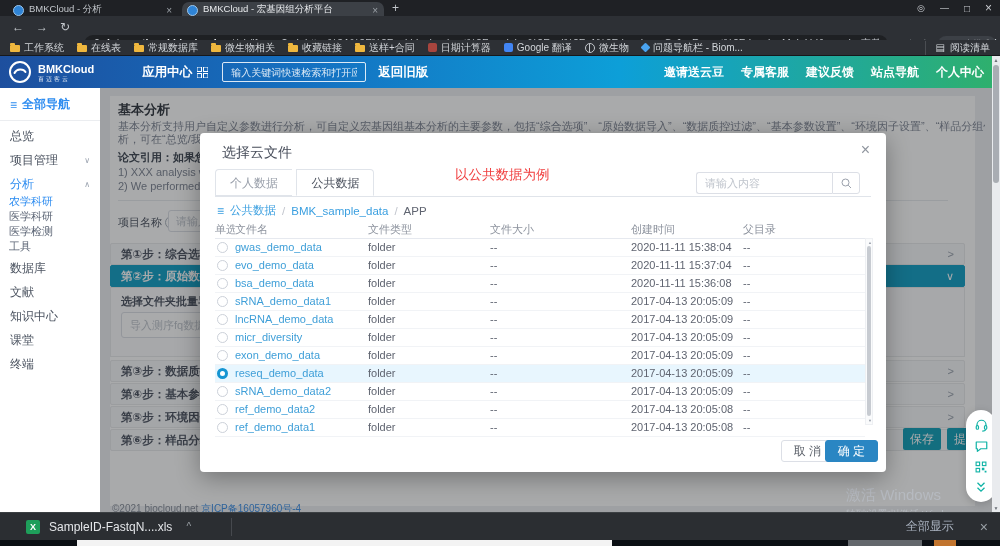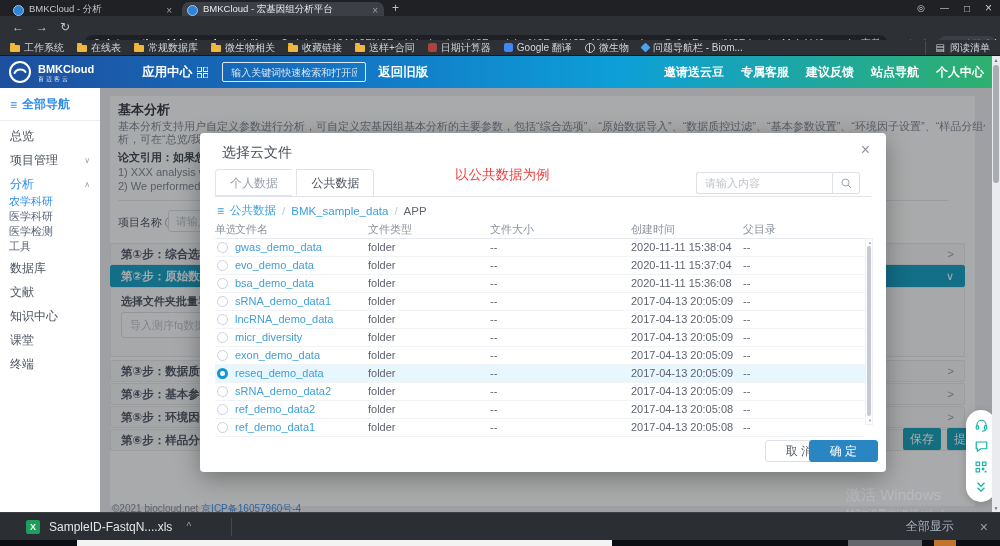--- a/index.html
+++ b/index.html
@@ -109,21 +109,21 @@
   .cell{overflow:hidden;white-space:nowrap;box-sizing:border-box}
   .c0{width:20px;display:flex;align-items:center}
   .c1{width:133px;color:#3f9fd8}
   .thead .c1{color:#8d939e}
   .c2{width:122px}.c3{width:141px}.c4{width:112px}.c5{flex:1}
   .radio{width:9px;height:9px;border:1px solid #ccd1d9;border-radius:50%;background:#fff;margin-left:2px;box-sizing:content-box}
   .radio.checked{width:5px;height:5px;border:3px solid #1695d2}
   .m-scroll{position:absolute;right:13px;top:105px;width:8px;height:187px;background:#fafbfc;border:1px solid #eef0f3;box-sizing:border-box}
   .m-thumb{position:absolute;left:1px;top:7px;width:4px;height:170px;background:#c7cbd1;border-radius:2px}
   .m-sarrow{position:absolute;left:0;width:8px;text-align:center;font-size:4px;color:#9aa0ab}
-  .btn{position:absolute;bottom:10px;height:22px;line-height:20px;padding:0 20px;font-size:12px;border-radius:3px;border:1px solid #dcdfe6;background:#fff;color:#5a5f68;box-sizing:border-box}
+  .btn{position:absolute;bottom:10px;height:22px;line-height:20px;padding:0 12px;font-size:12px;border-radius:3px;border:1px solid #dcdfe6;background:#fff;color:#5a5f68;box-sizing:border-box}
   #m-cancel{right:52px}
   #m-ok{right:8px;background:#2a86c3;border-color:#2a86c3;color:#fff}
   
   #widget{right:4px;top:410px;width:30px;height:92px;background:#fff;border-radius:15px;box-shadow:0 2px 8px rgba(0,0,0,.18);z-index:55;display:flex;flex-direction:column;align-items:center;justify-content:space-around;padding:5px 0;box-sizing:border-box}
   
   #page-scrollbar{right:0;top:56px;width:8px;height:456px;background:#e9ebee;z-index:56}
   #page-scrollbar .pthumb{position:absolute;left:1px;top:9px;width:6px;height:118px;background:#a9adb3;border-radius:3px}
   .parrow{position:absolute;left:0;width:8px;text-align:center;font-size:5px;color:#6b7077}
   
   #downloadbar{left:0;top:512px;width:1000px;height:28px;background:#2b2e32;border-top:1px solid #3c4043;z-index:60;display:flex;align-items:center;box-sizing:border-box}

